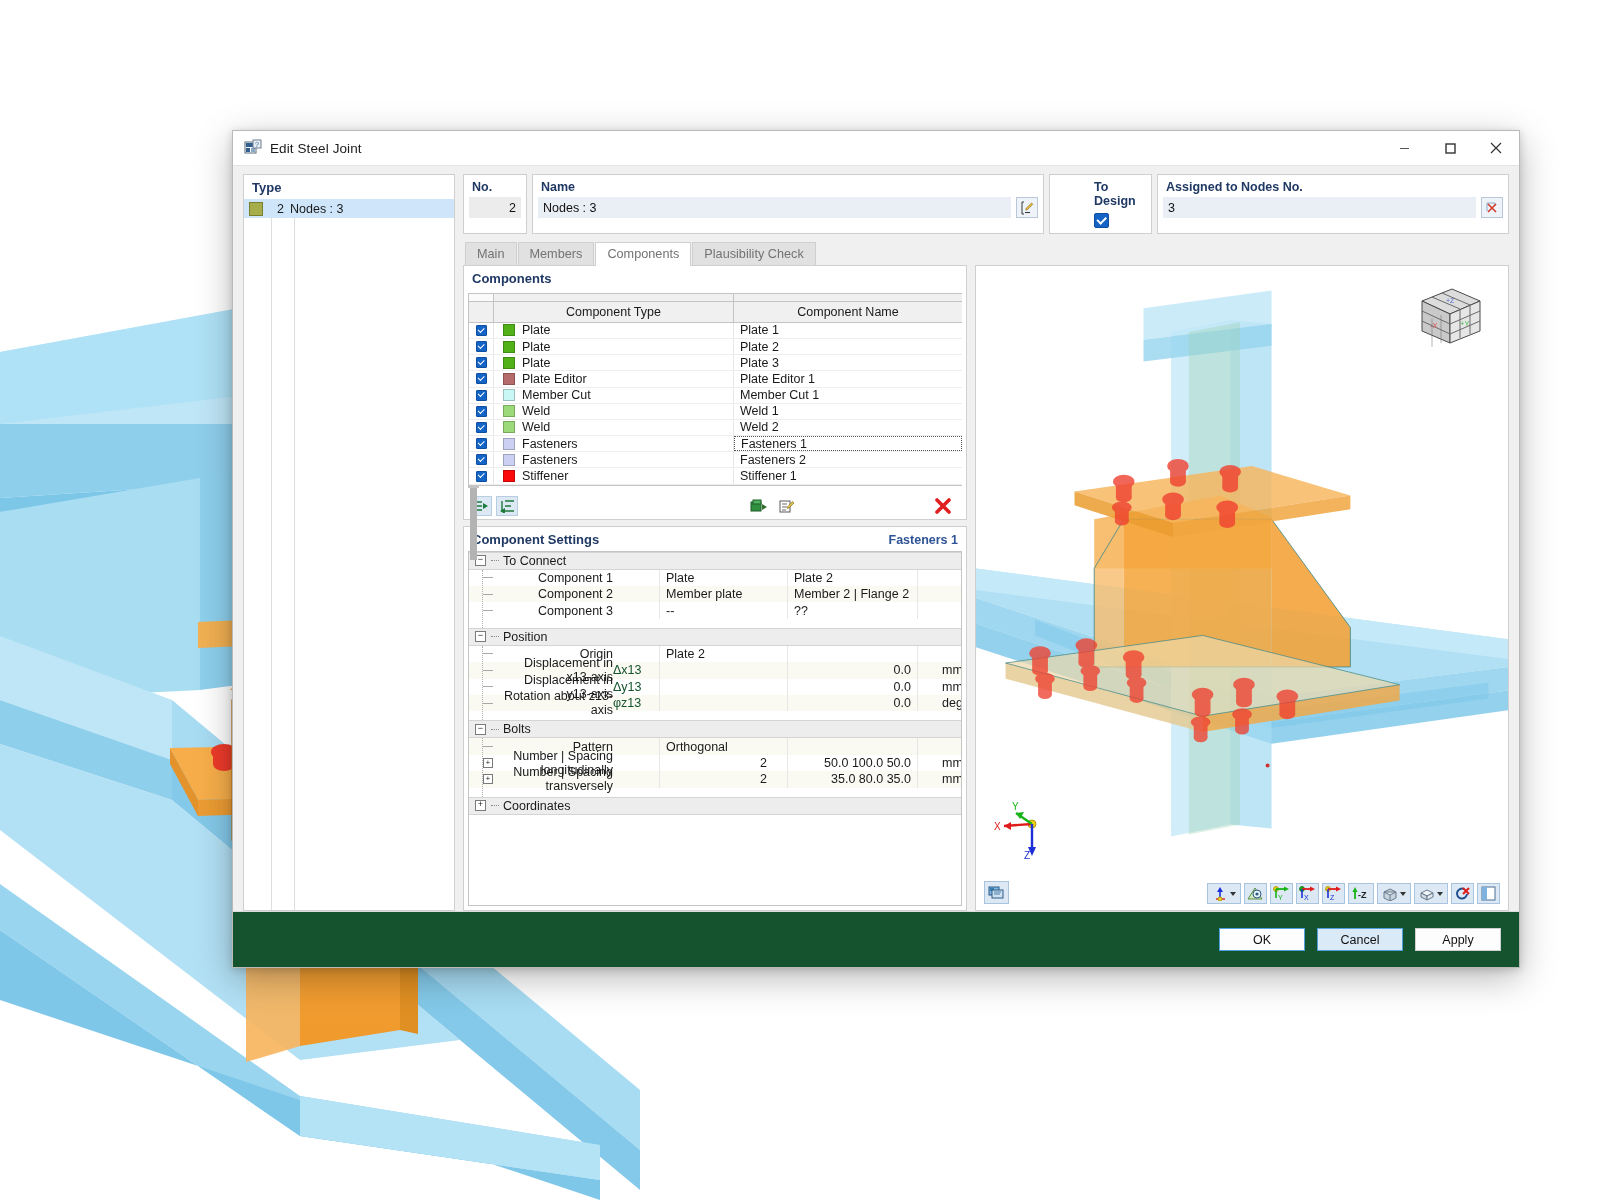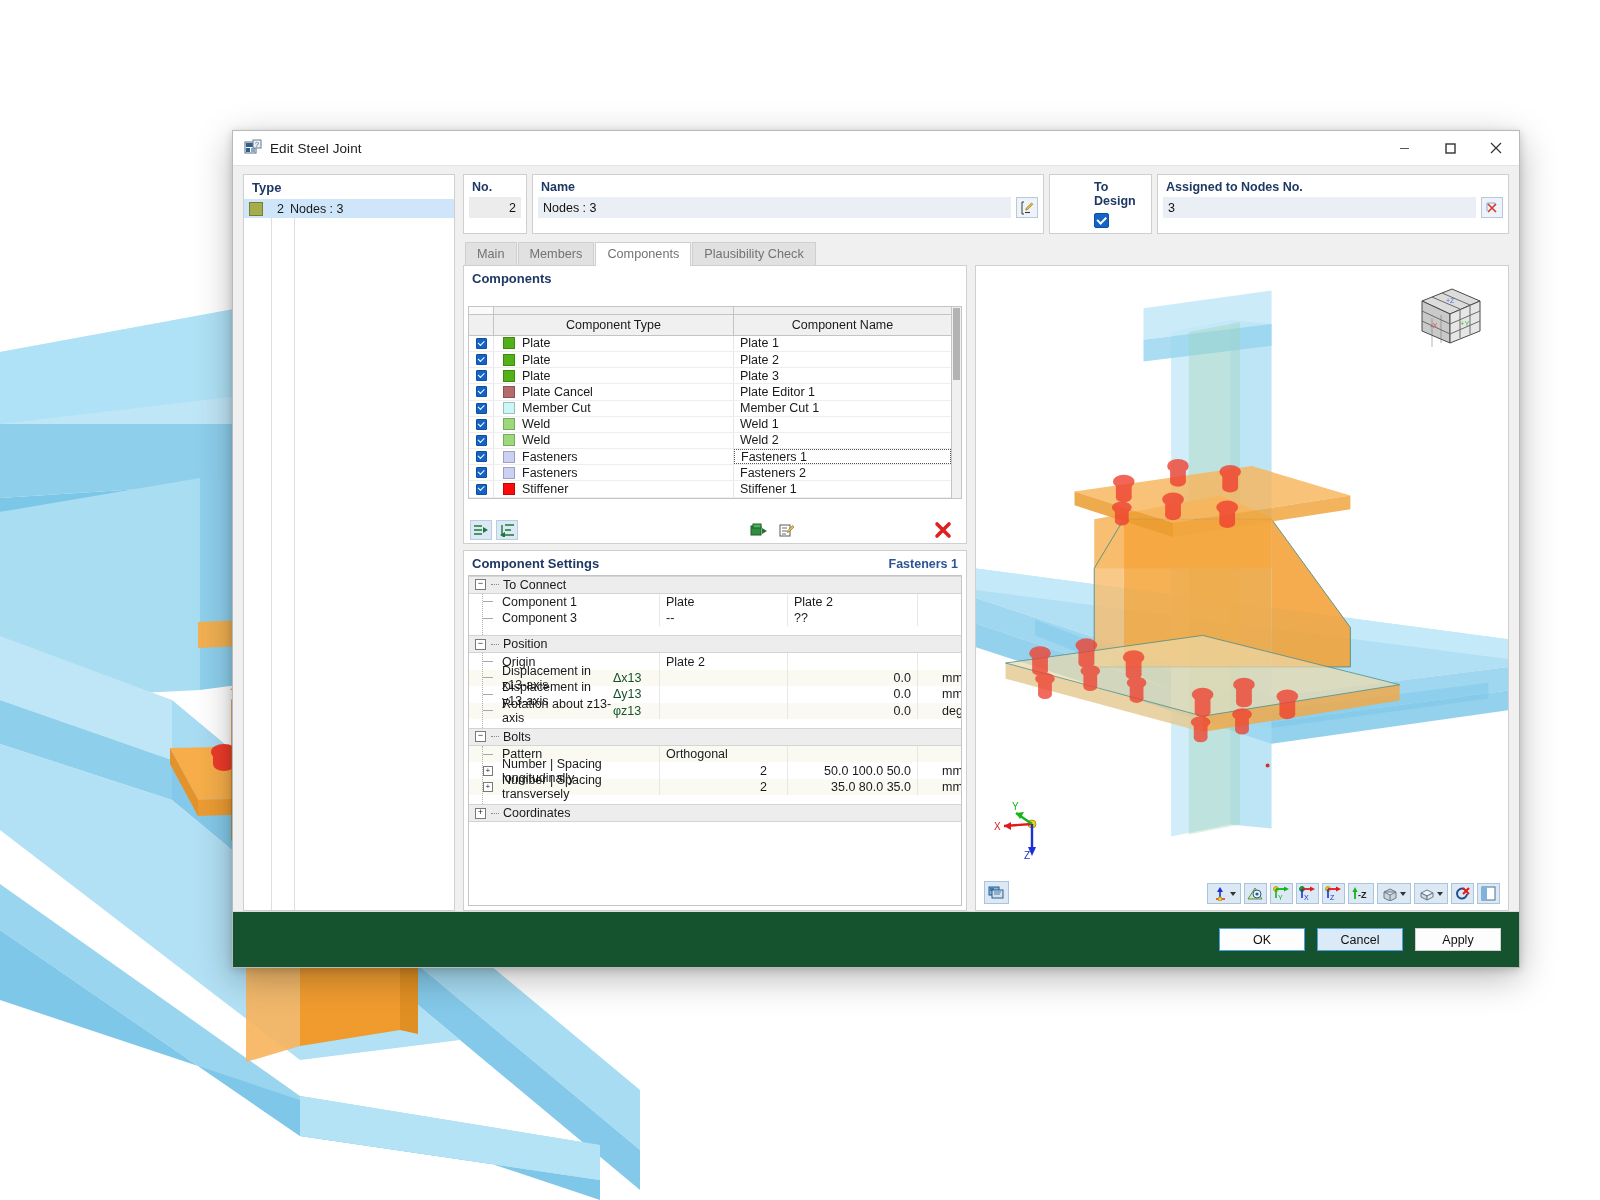--- a/index.html
+++ b/index.html
@@ -83,21 +83,21 @@
   .tab { padding:4px 11px 5px 11px; background:#e1e1e1; border:1px solid #cfcfcf; border-bottom:none; color:#737373; margin-right:1px;}
   .tab.active { background:#fff; position:relative; z-index:2; }
 
   
   #tabcontent { flex:1; display:flex; gap:8px; min-height:0; margin-top:-1px; }
   #leftpane { width:504px; flex:none; display:flex; flex-direction:column; gap:6px; min-height:0; }
   #viewport-wrap { flex:1; background:#fff; border:1px solid #cfcfcf; position:relative; overflow:hidden; }
 
   
   #comp-card { flex:none; display:flex; flex-direction:column; }
-  #comp-tablewrap { margin:16px 4px; display:flex; }
+  #comp-tablewrap { margin:3px 4px; display:flex;flex-direction:column; }
   #comp-table { flex:1; border:1px solid #c4c4c4; border-right:none; font-size:12.5px; }
   .ct-spacer { display:flex; height:8px; background:#f0f0f0; border-bottom:1px solid #c4c4c4; }
   .ct-spacer .s1 { width:25px; border-right:1px solid #c4c4c4; background:#fafafa;}
   .ct-spacer .s2 { flex:0 0 240px; border-right:1px solid #c4c4c4; background:#f0f0f0;}
   .ct-spacer .s3 { flex:1; background:#f0f0f0;}
   .ct-head { display:flex; background:#f0f0f0; border-bottom:1px solid #c4c4c4; height:21px; align-items:center;}
   .ct-head .h0 { width:25px; border-right:1px solid #c4c4c4; height:100%;}
   .ct-head .h1 { flex:0 0 240px; text-align:center; border-right:1px solid #c4c4c4; line-height:20px; height:100%;}
   .ct-head .h2 { flex:1; text-align:center; line-height:20px; }
   .ct-row { display:flex; height:16.2px; align-items:center; border-bottom:1px solid #eeeeee; background:#fff;}
@@ -125,21 +125,21 @@
   .grp .exp { width:11px; height:11px; border:1px solid #7a7a7a; background:#fff; margin:0 5px 0 6px;
               display:flex; align-items:center; justify-content:center; font-size:9px; line-height:1; color:#222; font-family:"Liberation Mono", monospace; }
   .grp .dash { width:8px; border-top:1px dotted #8a8a8a; margin-right:4px;}
   .grp .lab { font-size:12.5px; }
   .srow { display:flex; height:16.4px; align-items:center; background:#fff;}
   .srow.alt { background:#fafaf3; }
   .srow .ind { width:28px; display:flex; align-items:center; justify-content:flex-end; padding-right:4px; height:100%;}
   .srow .ind .tick { width:10px; border-top:1px solid #a9a9a9;}
   .srow .ind .expm { width:10px; height:10px; border:1px solid #7a7a7a; background:#fff;
               display:flex; align-items:center; justify-content:center; font-size:8px; line-height:1; color:#222; font-family:"Liberation Mono", monospace;}
-  .srow .n { flex:1; padding-left:5px; }
+  .srow .n { flex:1; padding-left:5px;text-align:right; }
   .srow .sym { width:46px; color:#14532d;}
   .srow .v1 { width:128px; border-left:1px solid #e7e7e7; padding-left:6px; height:100%; display:flex; align-items:center;}
   .srow .v2 { flex:0 0 130px; border-left:1px solid #e7e7e7; padding-left:6px; height:100%; display:flex; align-items:center;}
   .srow .num { flex:0 0 130px; border-left:1px solid #e7e7e7; padding-right:6px; height:100%; display:flex; align-items:center; justify-content:flex-end;}
   .srow .unit { width:44px; border-left:1px solid #e7e7e7; padding-left:24px; height:100%; display:flex; align-items:center;}
   .grpbox { position:relative; }
   .grpbox:before { content:""; position:absolute; left:13px; top:0; bottom:0; width:1px; border-left:1px dotted #b0b0b0;}
   .spacerrow { height:9px; background:#fff;}
 
   
@@ -399,21 +399,21 @@
                         <span>Plate</span>
                       </div>
                       <div class="c2">Plate 3</div>
                     </div>
                     <div class="ct-row">
                       <div class="c0">
                         <span class="chk"></span>
                       </div>
                       <div class="c1">
                         <span class="cswatch" style="background: rgb(181, 107, 107); border: 1px solid rgba(0, 0, 0, 0.22);"></span>
-                        <span>Plate Cancel</span>
+                        <span>Plate Editor</span>
                       </div>
                       <div class="c2">Plate Editor 1</div>
                     </div>
                     <div class="ct-row">
                       <div class="c0">
                         <span class="chk"></span>
                       </div>
                       <div class="c1">
                         <span class="cswatch" style="background: rgb(201, 247, 245); border: 1px solid rgba(0, 0, 0, 0.22);"></span>
                         <span>Member Cut</span>
@@ -530,20 +530,30 @@
                   <div class="srow">
                     <div class="ind">
                       <span class="tick"></span>
                     </div>
                     <div class="n">Component 1</div>
                     <div class="sym"></div>
                     <div class="v1">Plate</div>
                     <div class="v2">Plate 2</div>
                     <div class="unit"></div>
                   </div>
+                  <div class="srow alt">
+                    <div class="ind">
+                      <span class="tick"></span>
+                    </div>
+                    <div class="n">Component 2</div>
+                    <div class="sym"></div>
+                    <div class="v1">Member plate</div>
+                    <div class="v2">Member 2 | Flange 2</div>
+                    <div class="unit"></div>
+                  </div>
                   <div class="srow">
                     <div class="ind">
                       <span class="tick"></span>
                     </div>
                     <div class="n">Component 3</div>
                     <div class="sym"></div>
                     <div class="v1">--</div>
                     <div class="v2">??</div>
                     <div class="unit"></div>
                   </div>

